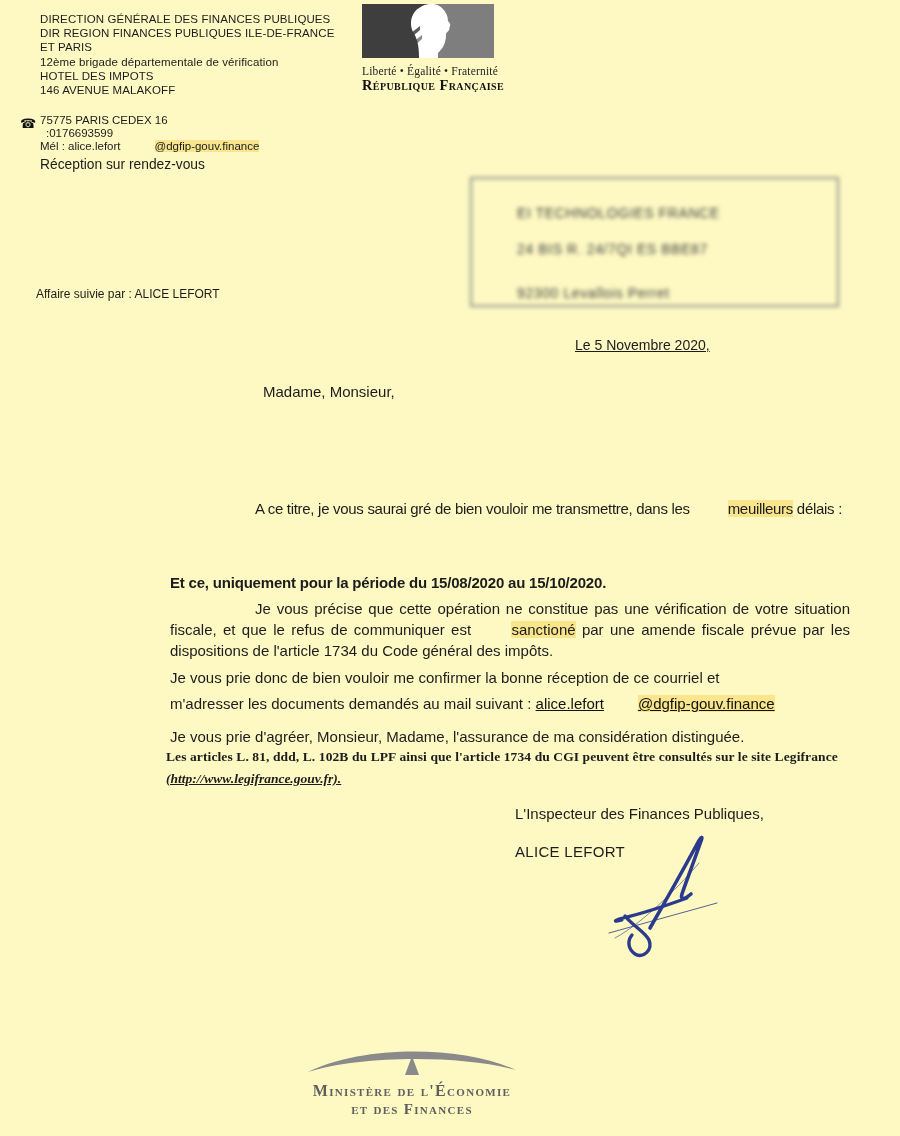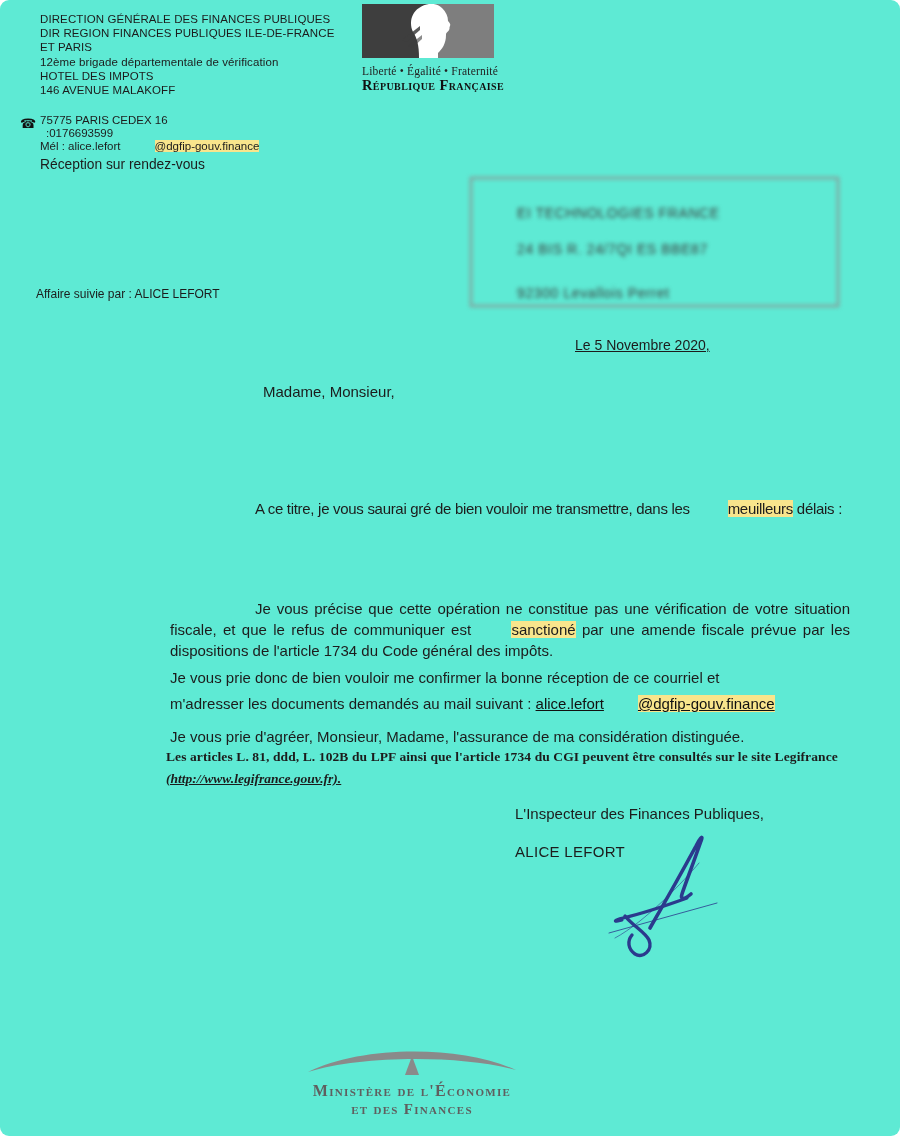--- a/index.html
+++ b/index.html
@@ -1,17 +1,17 @@
 <!DOCTYPE html>
 <html><head>
 <meta charset="utf-8">
 <style>
   html,body{margin:0;padding:0;background:#ffffff;}
-  .page{position:relative;width:900px;height:1136px;background:#5eead4;
-        font-family:"Liberation Sans",sans-serif;color:#1c1c1c;overflow:hidden;border-radius:9px;}
+  .page{position:relative;width:900px;height:1136px;background:#fef9c3;
+        font-family:"Liberation Sans",sans-serif;color:#1c1c1c;overflow:hidden;}
 
   
   .sender{position:absolute;left:40px;top:12px;font-size:11.5px;line-height:14.2px;letter-spacing:.1px;}
   .contact{position:absolute;left:40px;top:114px;font-size:11.5px;line-height:13px;}
   .contact .indent{padding-left:6px;}
   .phone-glyph{position:absolute;left:20px;top:116px;font-size:13px;color:#111;}
   .reception{position:absolute;left:40px;top:157px;font-size:13.8px;}
 
   .hl{background:#f8e58c;margin-left:34px;}
 
@@ -103,20 +103,21 @@
 
   <div class="affaire">Affaire suivie par : ALICE LEFORT</div>
   <div class="date">Le 5 Novembre 2020,</div>
 
   <div class="salutation">Madame, Monsieur,</div>
 
 
   <div class="bodytxt p2"><span>A ce titre, je vous saurai gré de bien vouloir me transmettre, dans les </span><span class="hl">meuilleurs</span><span> délais :</span></div>
 
 
+  <div class="bodytxt period">Et ce, uniquement pour la période du 15/08/2020 au 15/10/2020.</div>
 
   <div class="bodytxt p3"><span>Je vous précise que cette opération ne constitue pas une vérification de votre situation fiscale, et que le refus de communiquer est </span><span class="hl">sanctioné</span><span> par une amende fiscale prévue par les dispositions de l'article 1734 du Code général des impôts.</span></div>
 
   <div class="bodytxt p4a">Je vous prie donc de bien vouloir me confirmer la bonne réception de ce courriel et</div>
 
   <div class="bodytxt p4b"><span>m'adresser les documents demandés au mail suivant : </span><span class="email-link"><span>alice.lefort</span><span class="hl">@dgfip-gouv.finance</span></span></div>
 
   <div class="bodytxt p5">Je vous prie d'agréer, Monsieur, Madame, l'assurance de ma considération distinguée.</div>
 
   <div class="legal1">Les articles L. 81, ddd, L. 102B du LPF ainsi que l'article 1734 du CGI peuvent être consultés sur le site Legifrance</div>

